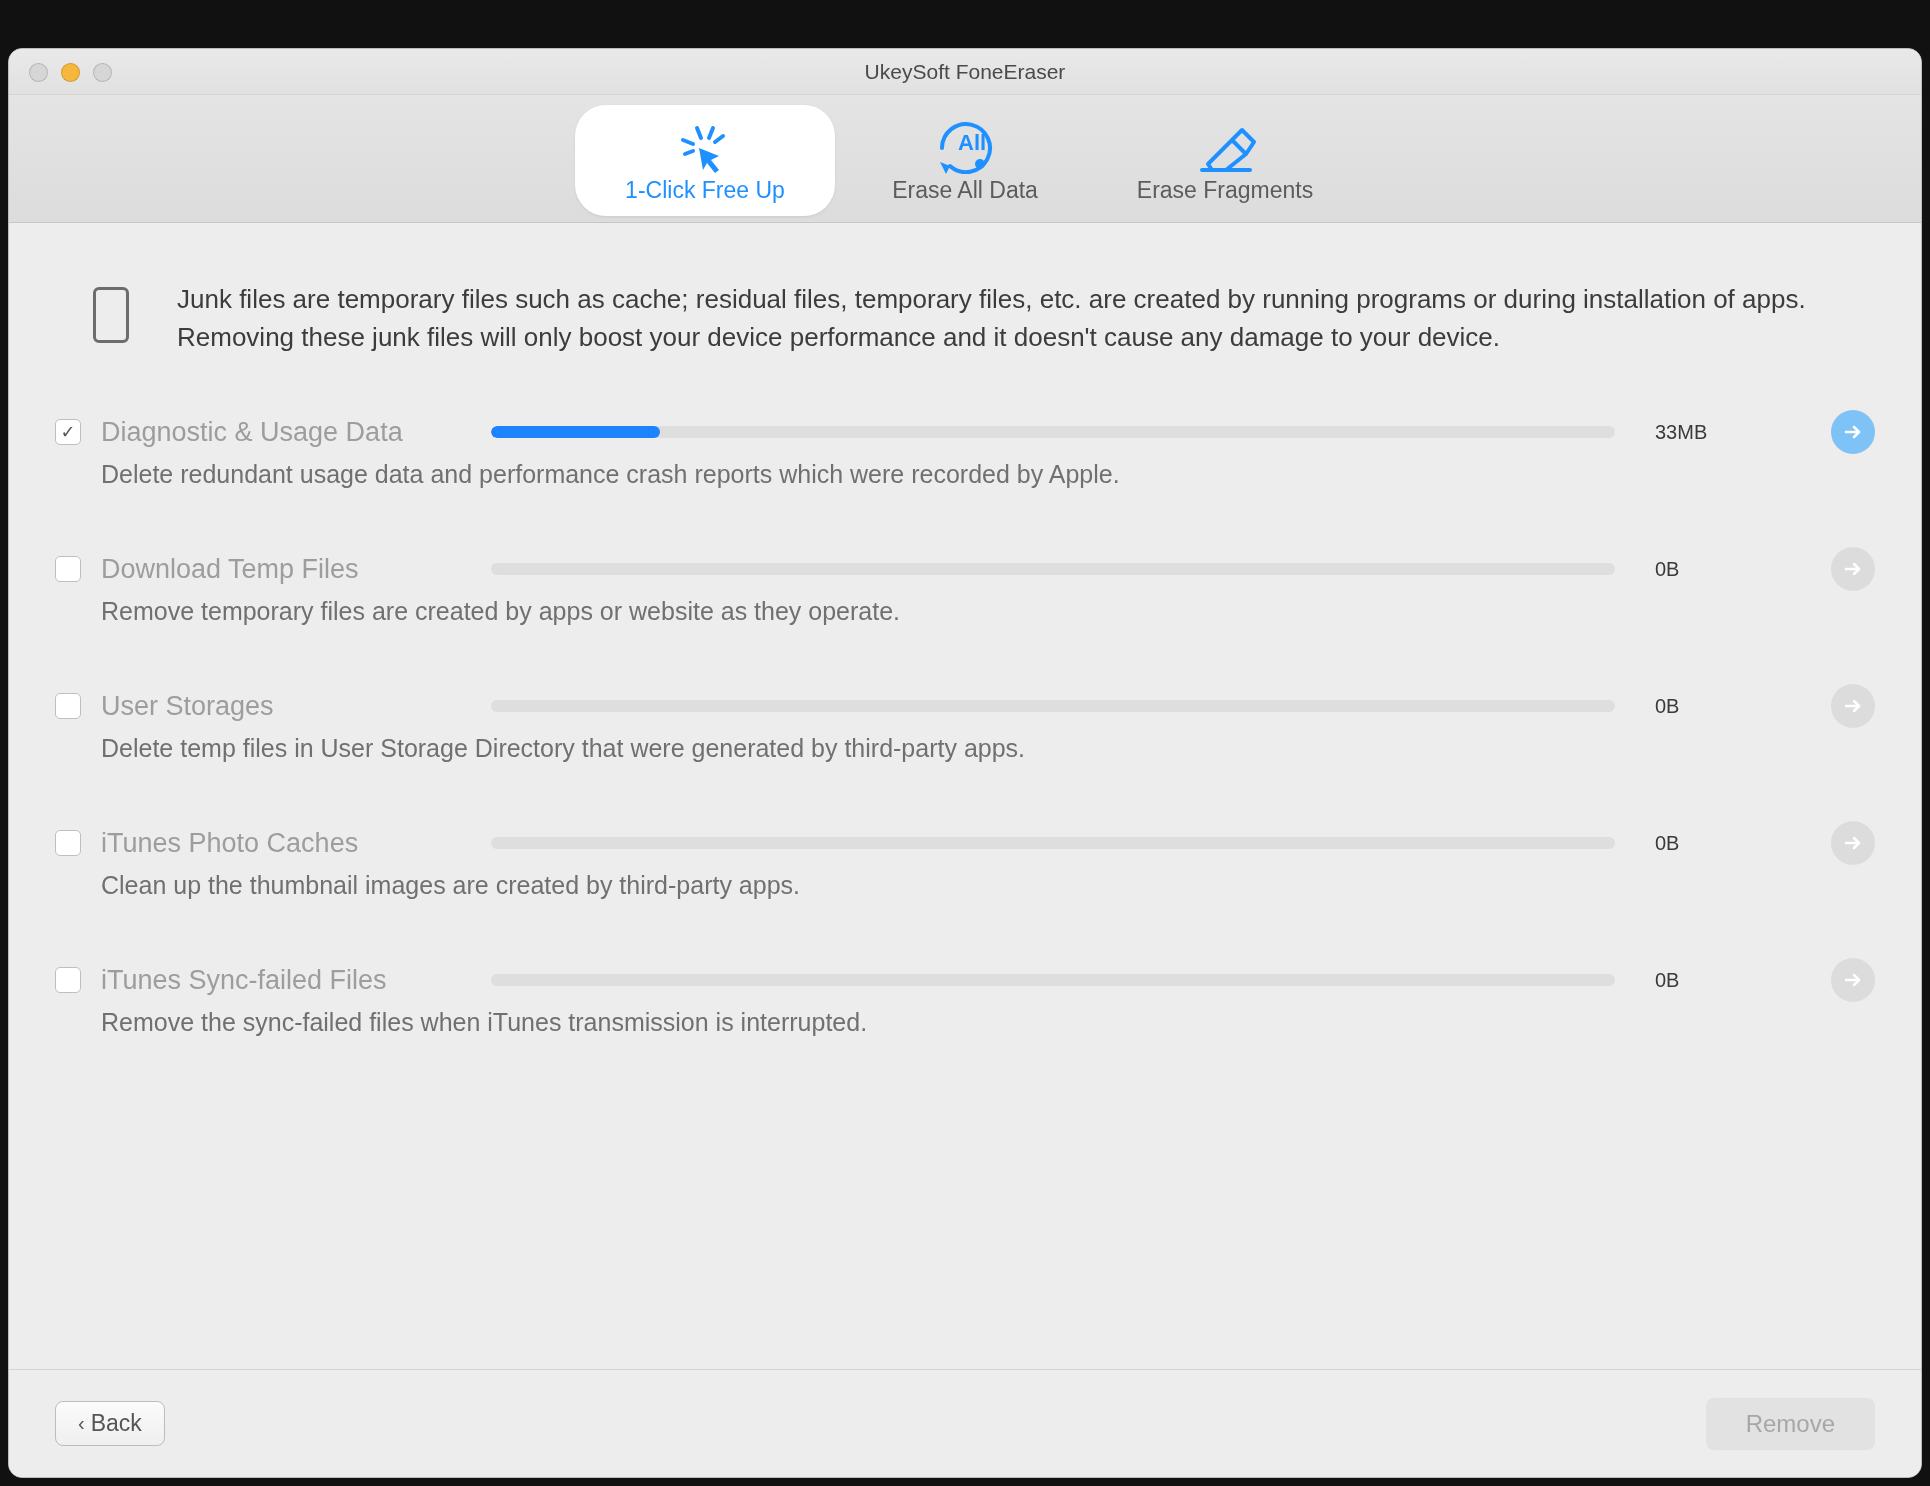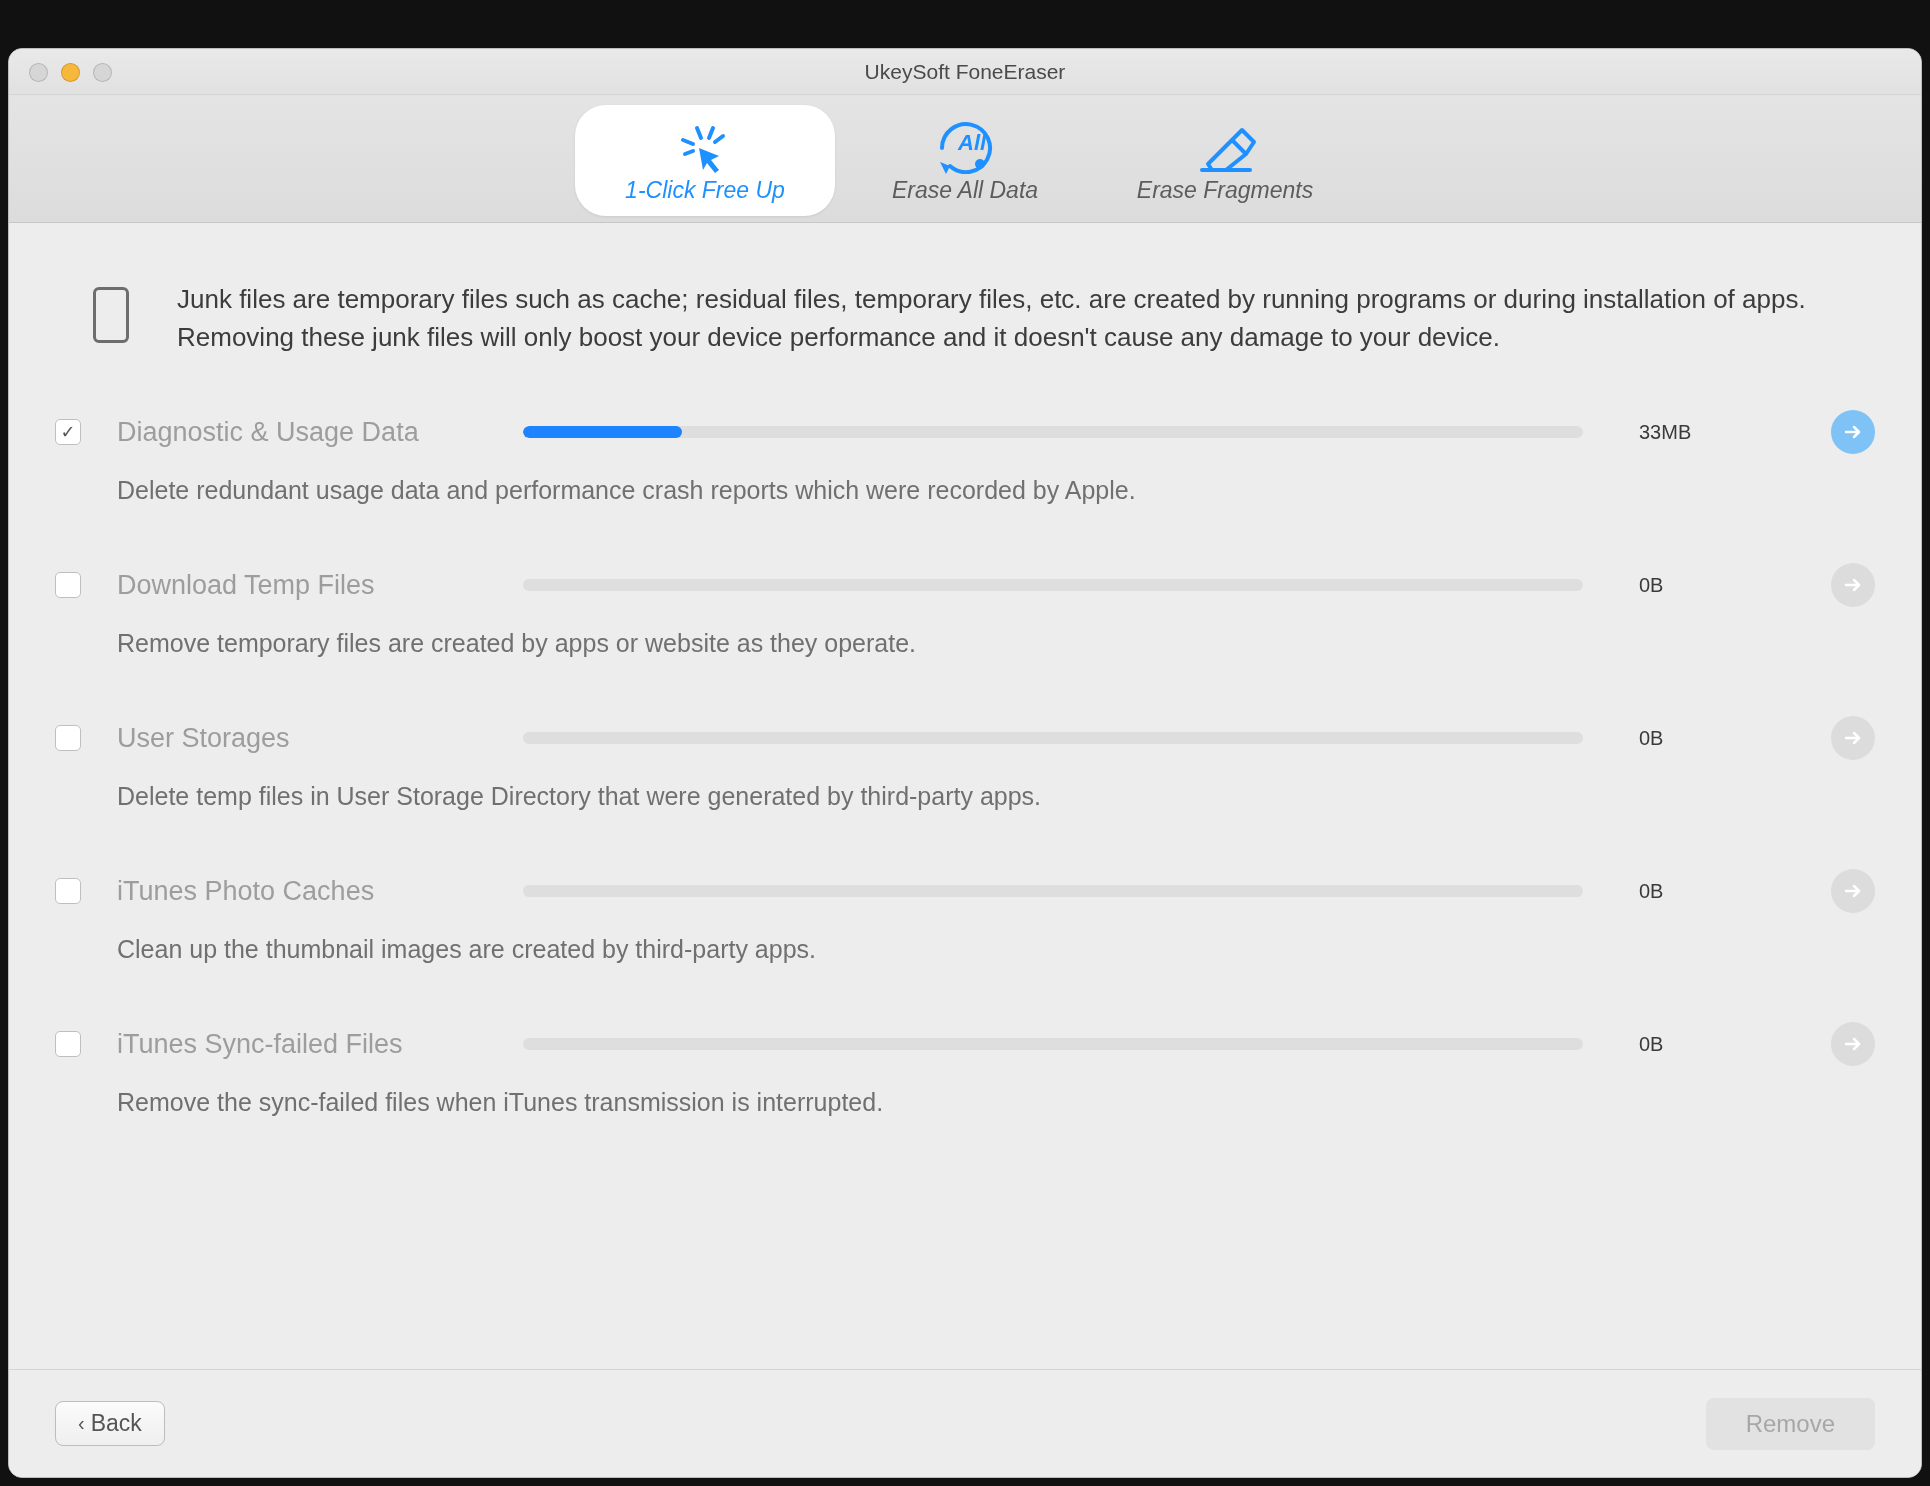--- a/index.html
+++ b/index.html
@@ -24,33 +24,33 @@
   .title { flex:1; text-align:center; font-size:21px; color:#4a4a4a;}
   
   .toolbar {
     background:linear-gradient(#e4e4e4,#dcdcdc);
     border-bottom:1px solid #c7c7c7;
     display:flex; justify-content:center; gap:0;
     padding:10px 0 6px;
   }
   .tab {
     width:260px; text-align:center; padding:10px 8px 12px; border-radius:10px;
-    color:#5c5c5c; cursor:pointer;font-style:italic;
+    color:#5c5c5c; cursor:pointer;
   }
   .tab.active{ background:#ffffff; color:#1e90ff; box-shadow:0 1px 3px rgba(0,0,0,.08);border-radius:31px;}
   .tab .icon-wrap{height:62px;display:flex;align-items:center;justify-content:center;}
   .tab .label{font-size:23px;}
   .tab.active .label{color:#1e90ff;}
   
   .content{flex:1; background:#ededed; padding:46px 46px 0 46px; overflow:auto;}
   .intro{display:flex; gap:48px; margin:12px 28px 54px 38px;}
   .phone-icon{width:36px;height:56px;border:3px solid #6d6d6d;border-radius:6px;position:relative;margin-top:6px;flex:0 0 36px;}
   .intro-text{font-size:26px;color:#3c3c3c;line-height:1.45;}
   
-  .item{display:grid; grid-template-columns: 46px 390px 1fr 150px 70px; align-items:center; gap:16px; margin-bottom:18px;}
+  .item{display:grid; grid-template-columns: 46px 390px 1fr 150px 70px; align-items:center; gap:0; margin-bottom:18px;}
   .chk{width:26px;height:26px;border:1px solid #bfbfbf;border-radius:5px;background:#fff;display:flex;align-items:center;justify-content:center;}
   .chk.checked::after{content:"✓";font-size:18px;color:#555;}
   .item-title{font-size:27px;color:#9d9d9d;}
   .bar-wrap{padding-right:40px;}
   .bar{height:12px;background:#dedede;border-radius:6px;position:relative;overflow:hidden;}
   .bar-fill{position:absolute;left:0;top:0;bottom:0;background:#1e83ff;border-radius:6px;}
   .size{font-size:20px;color:#3a3a3a;text-align:left;}
   .go-btn{width:44px;height:44px;border-radius:50%;background:#dcdcdc;display:flex;align-items:center;justify-content:center;margin-left:auto;}
   .go-btn.active{background:#7ec2f6;}
   .go-btn svg{stroke:#fff;}

